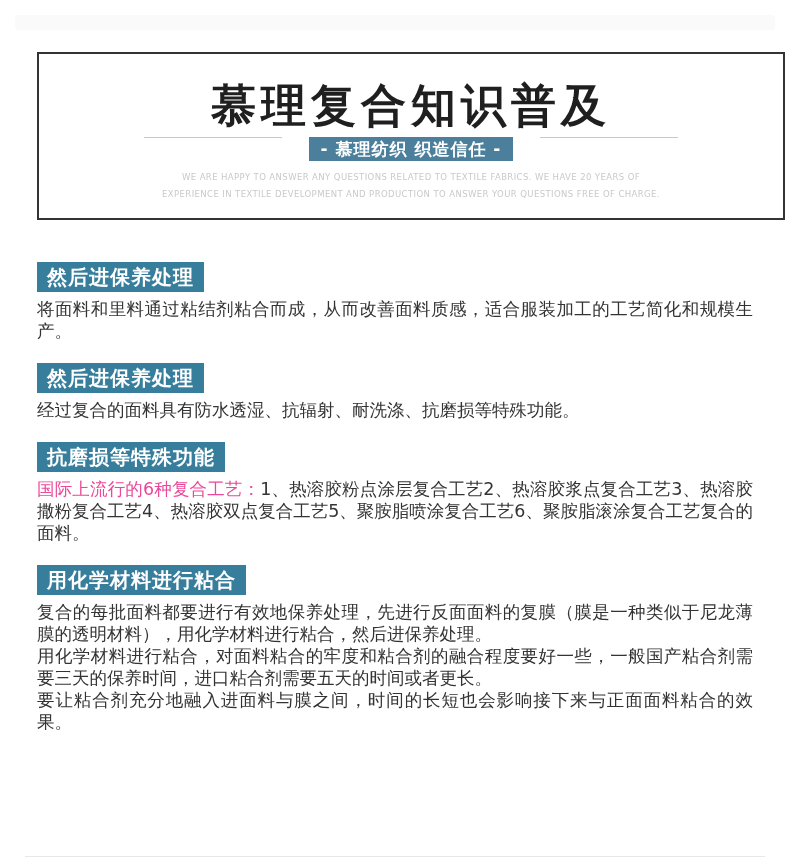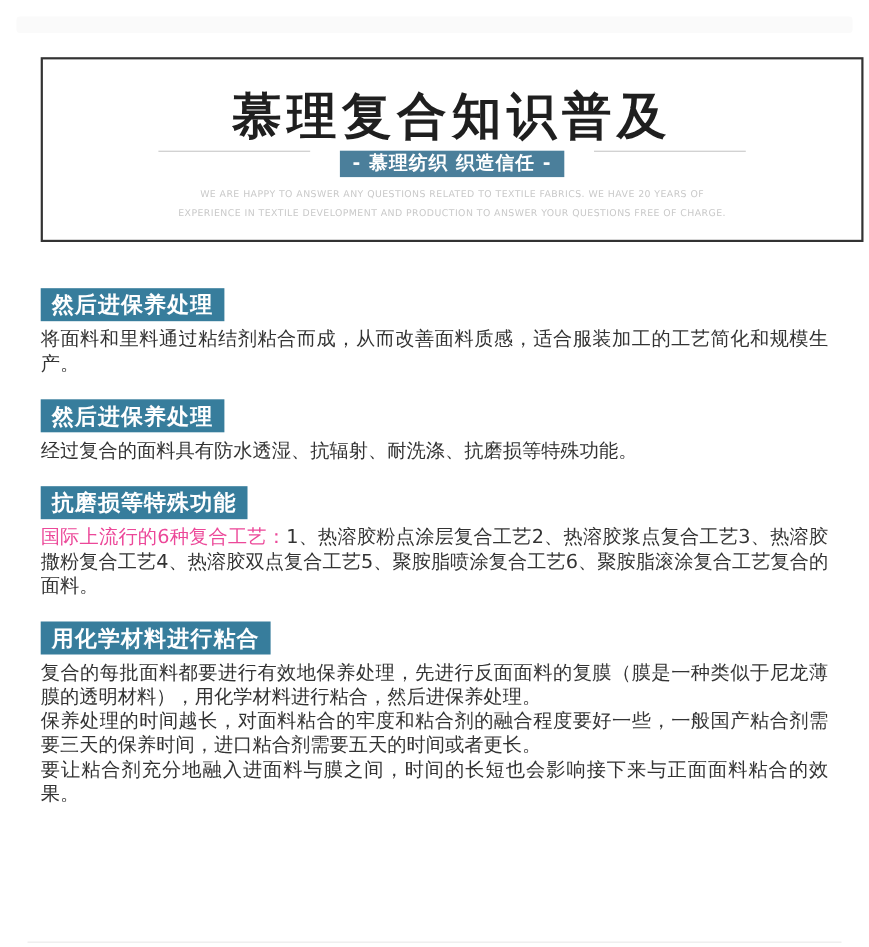--- a/index.html
+++ b/index.html
@@ -148,21 +148,21 @@
     </div>
 
     <div class="section sec3-gap">
       <span class="section-heading">抗磨损等特殊功能</span><br>
       <p><span class="lead-bold">国际上流行的6种复合工艺：</span><span>1、热溶胶粉点涂层复合工艺2、热溶胶浆点复合工艺3、热溶胶撒粉复合工艺4、热溶胶双点复合工艺5、聚胺脂喷涂复合工艺6、聚胺脂滚涂复合工艺复合的面料。</span></p>
     </div>
 
     <div class="section sec4-gap">
       <span class="section-heading">用化学材料进行粘合</span><br>
       <p>复合的每批面料都要进行有效地保养处理，先进行反面面料的复膜（膜是一种类似于尼龙薄膜的透明材料），用化学材料进行粘合，然后进保养处理。</p>
-      <p>保养处理的时间越长，对面料粘合的牢度和粘合剂的融合程度要好一些，一般国产粘合剂需要三天的保养时间，进口粘合剂需要五天的时间或者更长。</p>
+      <p>用化学材料进行粘合，对面料粘合的牢度和粘合剂的融合程度要好一些，一般国产粘合剂需要三天的保养时间，进口粘合剂需要五天的时间或者更长。</p>
       <p>要让粘合剂充分地融入进面料与膜之间，时间的长短也会影响接下来与正面面料粘合的效果。</p>
     </div>
 
   </div>
 
   <div class="bottom-divider"></div>
 
 </div>
 
 </body></html>

